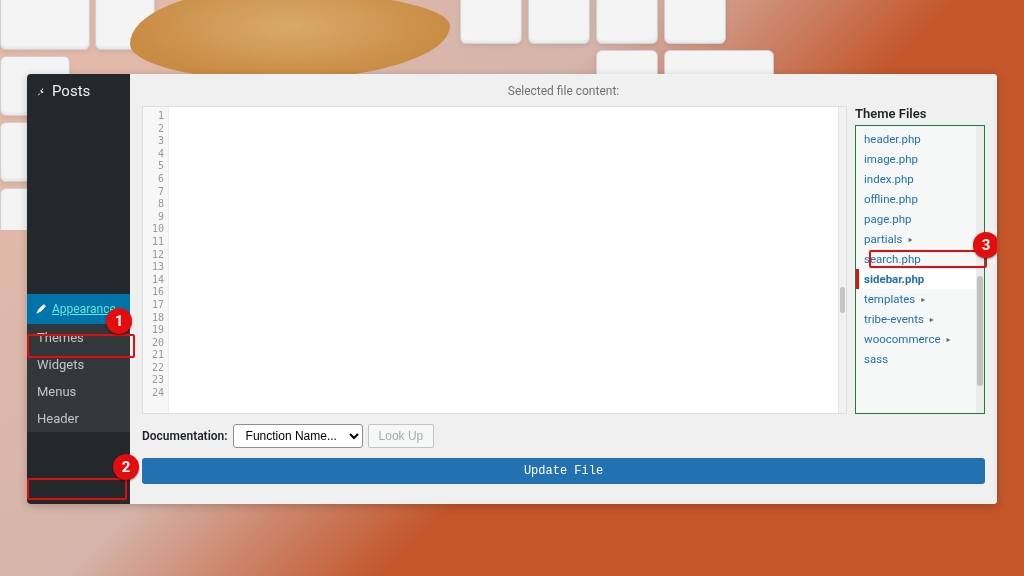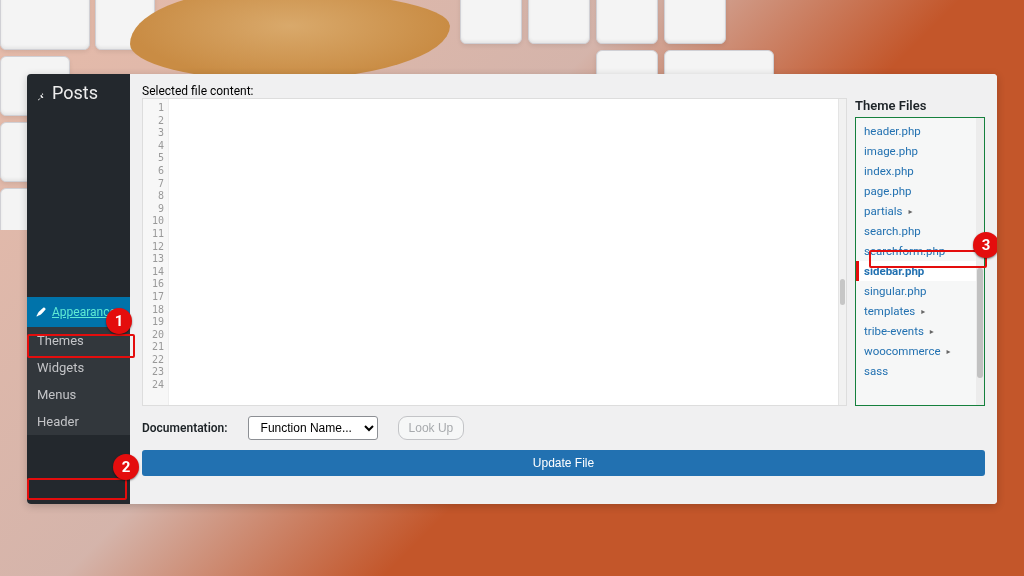--- a/index.html
+++ b/index.html
@@ -18,63 +18,63 @@
   .bg-paper { position:absolute; top:-10px; left:130px; width:320px; height:90px; background: radial-gradient(ellipse at 50% 40%, #d9a96b, #c98c44 70%); border-radius: 40% 60% 55% 45% / 60% 40% 60% 40%; filter: blur(.3px); }
 
   .app-frame {
     position: absolute; left: 27px; top: 74px; width: 970px; height: 430px;
     background: #f0f0f1; z-index: 1; display: flex; box-shadow: 0 2px 8px rgba(0,0,0,.2); border-radius: 4px; overflow: hidden;
   }
 
   
   .wp-sidebar { width: 103px; background: #23282d; color: #eee; font-size: 12px; display:flex; flex-direction:column; position:relative;}
   .wp-sidebar .menu-item { display:flex; align-items:center; gap:5px; padding:8px 8px; color:#eee; cursor:pointer; }
-  .wp-sidebar .menu-item.top { font-size:18px; }
+  .wp-sidebar .menu-item.top { font-size:15px; }
   .wp-sidebar .spacer { flex: 0 0 186px; }
   .wp-sidebar .menu-item.appearance { background:#0073aa; color:#5eead4; position:relative;text-decoration:underline; }
   .wp-sidebar .menu-item.appearance::after{
     content:""; position:absolute; right:-6px; top:50%; transform:translateY(-50%);
     border-top:6px solid transparent; border-bottom:6px solid transparent; border-left:6px solid #0073aa;
   }
   .submenu { background:#32373c; }
   .submenu .sub-item { padding:6px 10px; font-size:13px; color:#c3c4c7; cursor:pointer; }
   .pin-icon, .brush-icon { display:inline-block; width:12px; height:12px; }
 
   
   .anno { position:absolute; width:26px; height:26px; background:#e40d0d; border-radius:50%; color:#fff; font-weight:bold; display:flex; align-items:center; justify-content:center; font-size:15px; z-index:5; box-shadow:0 1px 2px rgba(0,0,0,.5);}
   .anno-box { position:absolute; border:2px solid #e40d0d; z-index:4; pointer-events:none; border-radius:2px;}
 
   
   .wp-content { flex:1; background:#f0f0f1; padding:10px 12px 14px 12px; position:relative; display:flex; flex-direction:column; }
-  .content-top-label { font-size:12px; color:#000000; margin-bottom:0; }
+  .content-top-label { font-size:12px; color:#737373; margin-bottom:8px;text-align:center; }
   .editor-row { display:flex; gap:8px; height:308px; }
   .editor-box { flex:1; display:flex; border:1px solid #ddd; background:#fff; }
   .gutter { width:26px; background:#f7f7f7; border-right:1px solid #eee; text-align:right; padding:3px 4px 0 0; font-size:10px; color:#999; line-height:12.6px; font-family: Menlo, Consolas, monospace;}
   .code-area { flex:1; background:#fff; }
   .scroll-hint { width:8px; background:#f1f1f1; border-left:1px solid #e4e4e4; position:relative;}
   .scroll-hint .thumb { position:absolute; left:1px; right:1px; top:180px; height:26px; background:#c6c6c6; border-radius:3px;}
 
   
   .theme-files { width:130px; display:flex; flex-direction:column; }
   .theme-files h3 { font-size:13px; font-weight:600; color:#1d2327; margin-bottom:4px; }
   .file-list-wrap { flex:1; background:#f6f7f7; border:1px solid #15803d; overflow:hidden; display:flex;}
   .file-list { flex:1; padding:3px 0; font-size:11.5px;}
   .file-list .file { padding:3px 8px; color:#2271b1; cursor:pointer; display:flex; align-items:center; gap:4px;}
   .file-list .file.folder { color:#2271b1; }
   .file-list .file.selected { background:#fff; border-left:3px solid #e40d0d; font-weight:700; padding-left:5px;}
   .tri { font-size:8px; color:#666; margin-left:2px;}
   .file-scroll { width:8px; background:#ececec; position:relative;}
   .file-scroll .thumb{ position:absolute; left:1px; right:1px; top:150px; height:110px; background:#c1c1c1; border-radius:3px;}
 
   
-  .doc-row { margin-top:10px; display:flex; align-items:center; gap:20px; font-size:12px; }
+  .doc-row { margin-top:10px; display:flex; align-items:center; gap:5px; font-size:12px; }
   .doc-row label{ font-weight:600; color:#1d2327;}
   .doc-row select{ font-size:12px; padding:3px 8px; border:1px solid #8c8f94; border-radius:3px; background:#fff; min-width:130px;}
-  .lookup-btn { font-size:12px; padding:4px 10px; border:1px solid #c3c4c7; background:#f6f7f7; color:#a7aaad; border-radius:9px; cursor:default;}
-  .update-btn { margin-top:10px; display:inline-block; padding:6px 12px; background:#2271b1; color:#fff; border:none; border-radius:3px; font-size:12px; cursor:pointer;}
+  .lookup-btn { font-size:12px; padding:4px 10px; border:1px solid #c3c4c7; background:#f6f7f7; color:#a7aaad; border-radius:2px; cursor:default;}
+  .update-btn { margin-top:10px; display:inline-block; padding:6px 12px; background:#2271b1; color:#fff; border:none; border-radius:3px; font-size:12px; cursor:pointer;font-family:Liberation Mono, monospace;}
 
 </style>
 </head>
 <body>
 
 <div class="bg-deco">
   <div class="bg-keys">
     <div class="key" style="left:0px;  top:-10px; width:90px; height:60px;"></div>
     <div class="key" style="left:95px; top:-10px; width:60px; height:60px;"></div>
     <div class="key" style="left:460px;top:-14px; width:62px; height:58px;"></div>
@@ -165,26 +165,25 @@
           </div>
       </div>
 
       <div class="theme-files">
         <h3>Theme Files</h3>
         <div class="file-list-wrap">
           <div class="file-list" id="file-list">
               <div class="file">header.php</div>
               <div class="file">image.php</div>
               <div class="file">index.php</div>
+              <div class="file">offline.php</div>
               <div class="file">page.php</div>
               <div class="file folder">partials<span class="tri">▸</span></div>
               <div class="file">search.php</div>
-              <div class="file">searchform.php</div>
               <div class="file selected">sidebar.php</div>
-              <div class="file">singular.php</div>
               <div class="file folder">templates<span class="tri">▸</span></div>
               <div class="file folder">tribe-events<span class="tri">▸</span></div>
               <div class="file folder">woocommerce<span class="tri">▸</span></div>
               <div class="file folder">sass</div>
             </div>
           <div class="file-scroll">
               <div class="thumb"></div>
             </div>
         </div>
       </div>

